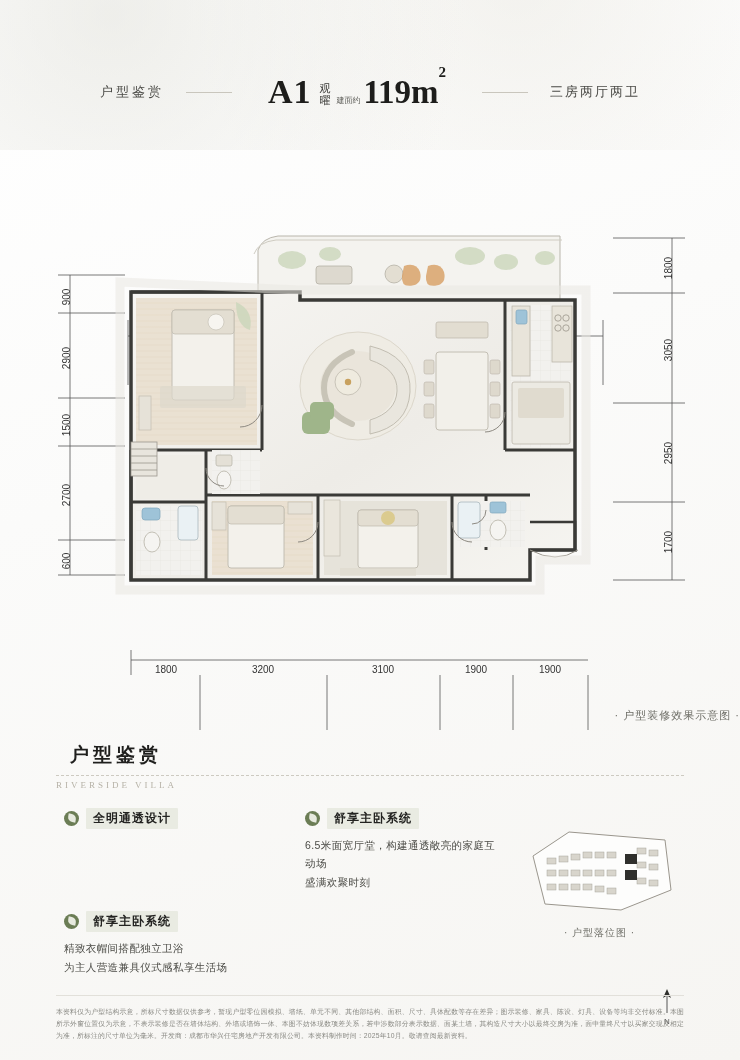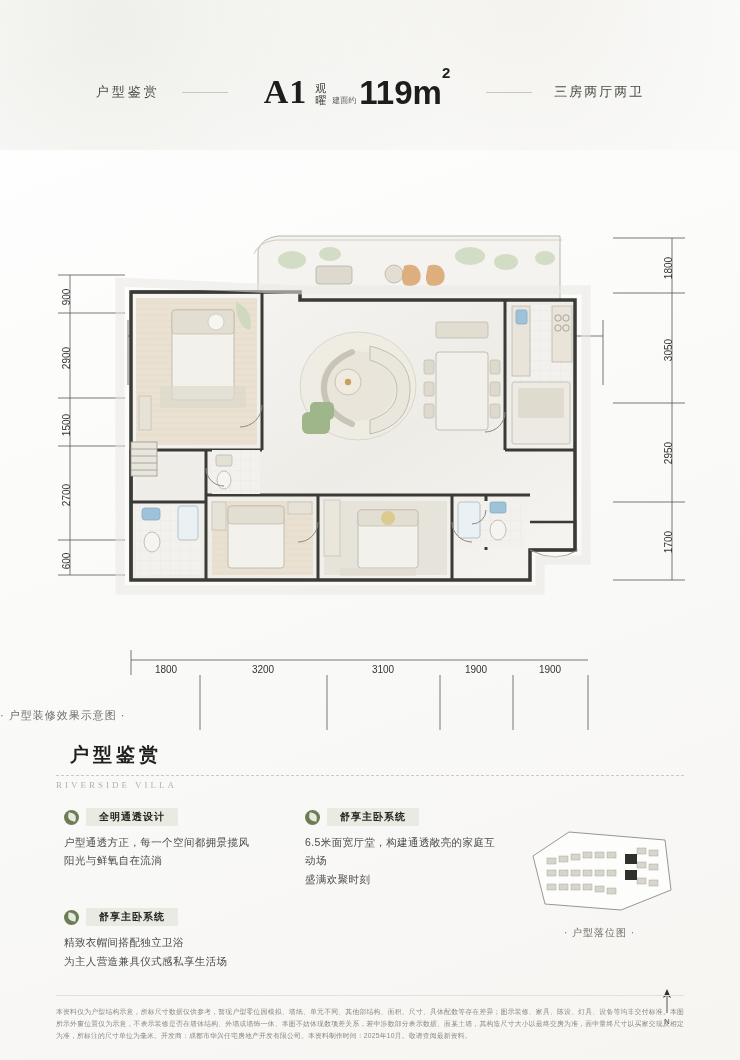--- a/index.html
+++ b/index.html
@@ -89,21 +89,21 @@
     flex-direction: column;
     justify-content: flex-end;
     font-size: 8px;
     line-height: 1.15;
     color: #555550;
     margin-right: 3px;
     margin-bottom: 4px;
     letter-spacing: 0px;
   }
   .hdr-area {
-    font-family: Liberation Sans, sans-serif;
+    font-family: Liberation Serif, serif;
     font-size: 33px;
     font-weight: bold;
     color: #1d1d1b;
     line-height: 1;
     position: relative;
   }
   .hdr-area sup {
     font-size: 15px;
     top: -14px;
     position: relative;
@@ -119,21 +119,21 @@
     position: absolute;
     top: 150px; left: 0; right: 0;
     height: 580px;
   }
   .plan-svg { display: block; }
 
   .plan-caption {
     position: absolute;
     top: 708px;
     left: 0; right: 0;
-    text-align: left;
+    text-align: right;
     font-size: 11px;
     color: #6d6d66;
     letter-spacing: 1px;
   }
 
   
   .bottom {
     position: absolute;
     top: 742px; left: 56px; right: 56px; bottom: 0;
   }
@@ -188,26 +188,26 @@
   .leaf-icon::before {
     content: "";
     position: absolute;
     left: 3.5px; top: 3px;
     width: 8px; height: 8px;
     border-radius: 0 60% 0 60%;
     background: #e7eadf;
     transform: rotate(10deg);
   }
   .feat-title {
-    font-size: 10px;
+    font-size: 12px;
     font-weight: bold;
     color: #232321;
     letter-spacing: 1px;
     background: #e9ebe2;
-    padding: 2px 13px;
+    padding: 2px 7px;
     border-radius: 1px;
   }
   .feat-desc {
     font-size: 10.5px;
     line-height: 1.75;
     color: #4c4c47;
     letter-spacing: .4px;
   }
 
   
@@ -532,22 +532,20 @@
     <div class="sec-rule"></div>
     <div class="sec-sub-en">RIVERSIDE VILLA</div>
 
     <div class="features">
       <div class="feature-row">
         <div class="feature">
           <div class="feat-head">
             <span class="leaf-icon"></span>
             <span class="feat-title">全明通透设计</span>
           </div>
-          <div class="feat-desc" style="white-space:pre-line">户型通透方正，每一个空间都拥景揽风
-阳光与鲜氧自在流淌</div>
         </div>
         <div class="feature">
           <div class="feat-head">
             <span class="leaf-icon"></span>
             <span class="feat-title">舒享主卧系统</span>
           </div>
           <div class="feat-desc" style="white-space:pre-line">6.5米面宽厅堂，构建通透敞亮的家庭互动场
 盛满欢聚时刻</div>
         </div>
       </div>

